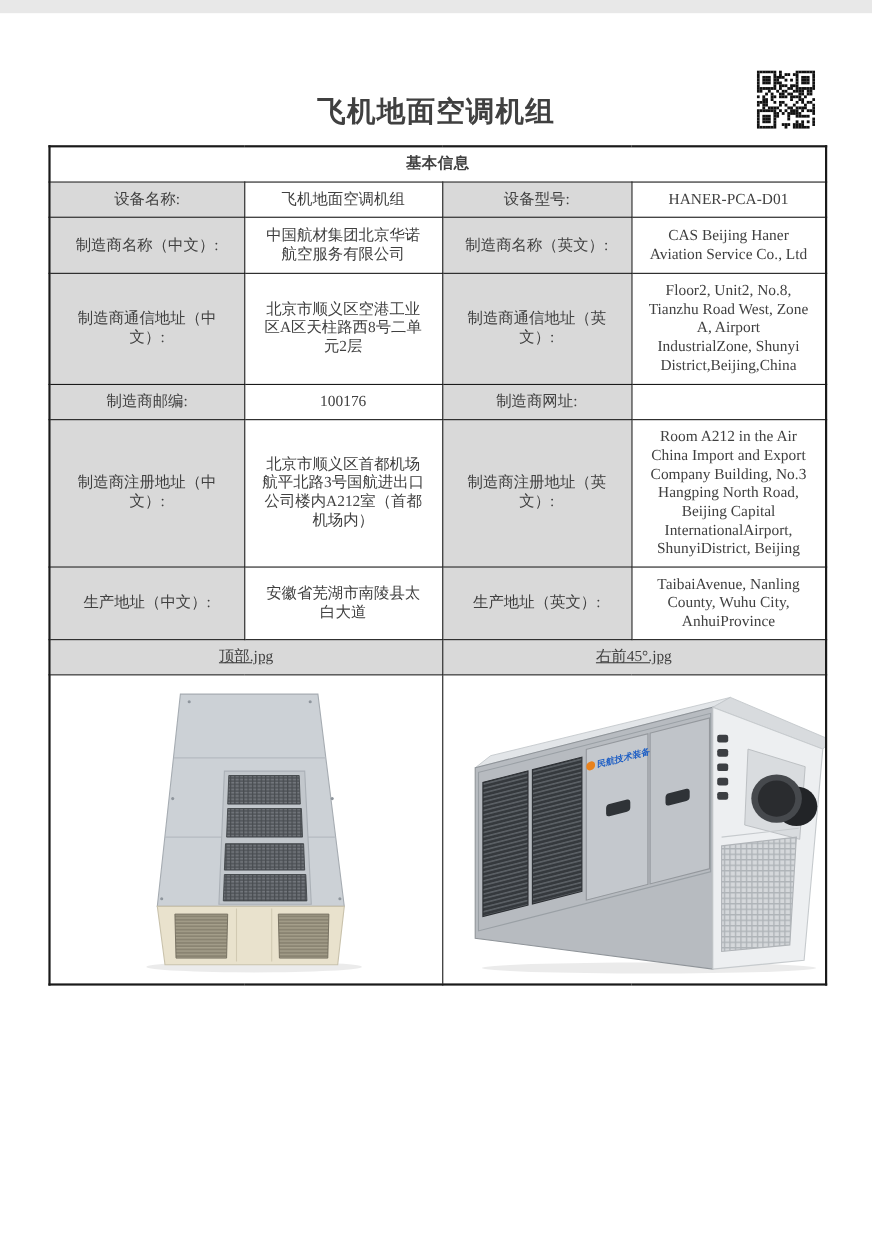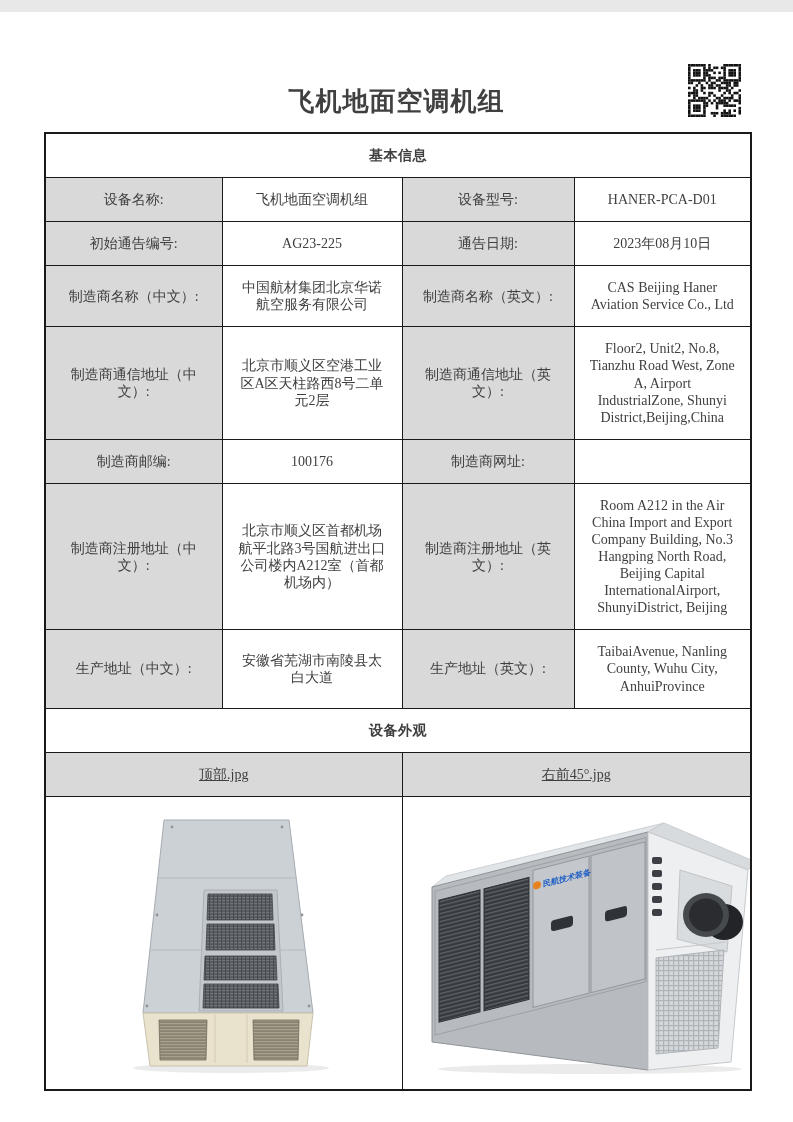--- a/index.html
+++ b/index.html
@@ -14,21 +14,21 @@
   }
   .qr{position:absolute;top:52px;left:688px;width:53px;height:53px;}
   .qr svg{display:block;width:53px;height:53px;}
   table.info{
     position:absolute;top:120px;left:44px;width:706px;
     border-collapse:collapse;table-layout:fixed;
     border:2px solid #1a1a1a;
   }
   table.info td{
     border:1px solid #1a1a1a;text-align:center;vertical-align:middle;
-    padding:13px 15px;font-size:14px;line-height:1.22;word-break:break-word;
+    padding:7px 15px;font-size:14px;line-height:1.22;word-break:break-word;
     overflow:hidden;
   }
   td.section{
     background:#fff;text-align:left;font-weight:bold;font-size:15px;
     padding:2px 7px;letter-spacing:0.5px;
   }
   td.lbl{background:#d9d9d9;}
   td.fname{background:#d9d9d9;font-size:14px;text-decoration:underline;}
   td.en{font-size:13px;padding:1px 12px;}
   td.photo-cell{padding:0;vertical-align:middle;background:#fff;}
@@ -293,26 +293,20 @@
     <tbody>
       <tr style="height:22px">
         <td colspan="4" class="section">基本信息</td>
       </tr>
       <tr style="height:29px">
         <td class="lbl">设备名称:</td>
         <td>飞机地面空调机组</td>
         <td class="lbl">设备型号:</td>
         <td class="en">HANER-PCA-D01</td>
       </tr>
-      <tr style="height:29px">
-        <td class="lbl">初始通告编号:</td>
-        <td class="en">AG23-225</td>
-        <td class="lbl">通告日期:</td>
-        <td>2023年08月10日</td>
-      </tr>
       <tr style="height:51px">
         <td class="lbl">制造商名称（中文）:</td>
         <td>中国航材集团北京华诺航空服务有限公司</td>
         <td class="lbl">制造商名称（英文）:</td>
         <td class="en">CAS Beijing Haner Aviation Service Co., Ltd</td>
       </tr>
       <tr style="height:93px">
         <td class="lbl">制造商通信地址（中文）:</td>
         <td>北京市顺义区空港工业区A区天柱路西8号二单元2层</td>
         <td class="lbl">制造商通信地址（英文）:</td>
@@ -330,23 +324,20 @@
         <td class="lbl">制造商注册地址（英文）:</td>
         <td class="en">Room A212 in the Air China Import and Export Company Building, No.3 Hangping North Road, Beijing Capital InternationalAirport, ShunyiDistrict, Beijing</td>
       </tr>
       <tr style="height:65px">
         <td class="lbl">生产地址（中文）:</td>
         <td>安徽省芜湖市南陵县太白大道</td>
         <td class="lbl">生产地址（英文）:</td>
         <td class="en">TaibaiAvenue, Nanling County, Wuhu City, AnhuiProvince</td>
       </tr>
 
-      <tr style="height:27px">
-        <td colspan="4" class="section">设备外观</td>
-      </tr>
       <tr style="height:28px">
         <td colspan="2" class="fname">顶部.jpg</td>
         <td colspan="2" class="fname">右前45°.jpg</td>
       </tr>
       <tr style="height:266px">
         <td colspan="2" class="photo-cell">
           <svg viewBox="0 0 353 266" width="353" height="266">
             <defs>
               <pattern id="meshA" width="4" height="3" patternUnits="userSpaceOnUse">
                 <rect width="4" height="3" fill="#565a5f"></rect>

